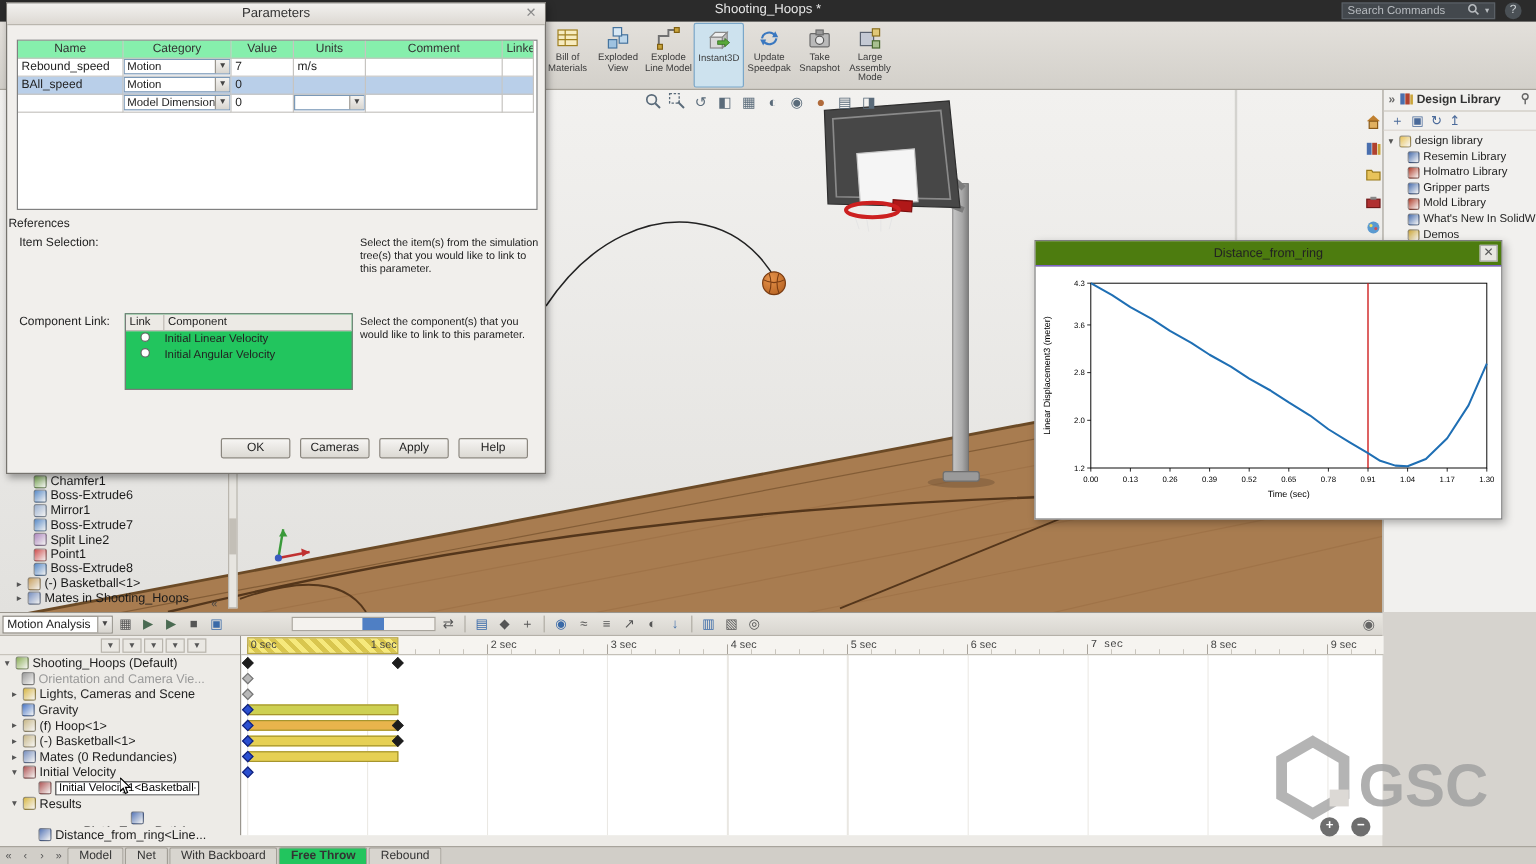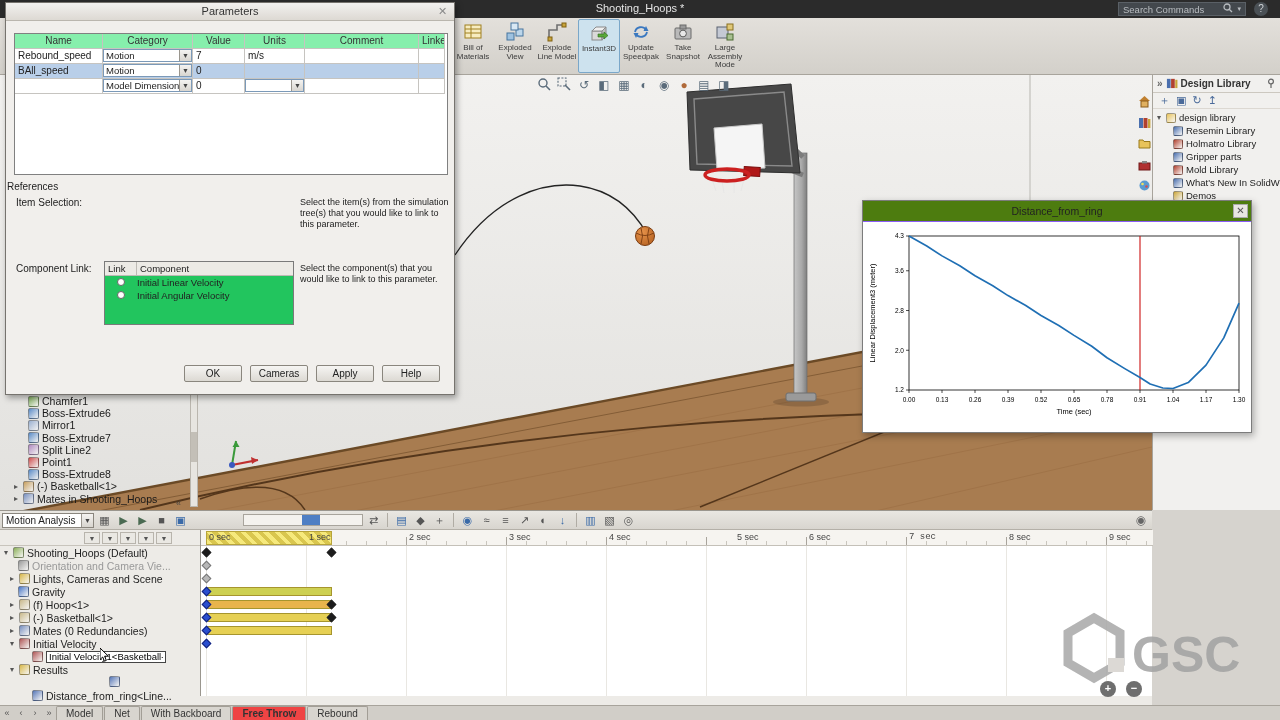--- a/index.html
+++ b/index.html
@@ -111,21 +111,21 @@
   .kdia.black { background:#1c1c1c; }
   .kdia.gray { background:#b8b8b8; border-color:#777; }
   #tscroll { position:absolute; left:0; top:176px; width:952px; height:10px; background:#e4e1db; border-top:1px solid #b4b0a8; }
   #tscroll .arrow { position:absolute; top:0; width:12px; height:9px; font-size:7px; text-align:center; line-height:9px; color:#555; background:#dbd8d1; border:1px solid #aaa69e; }
   #tscroll .thumb { position:absolute; left:14px; top:0; width:905px; height:9px; background:#cfccc5; border:1px solid #a29e96; }
 
   
   #tabsbar { left:0; top:705px; width:1280px; height:15px; background:#d1cec8; border-top:1px solid #a8a49c; display:flex; align-items:flex-end; z-index:6; }
   .tscrollbtn { width:14px; height:13px; font-size:9px; text-align:center; line-height:13px; color:#555; }
   .tab { height:14px; padding:0 9px; font-size:10px; line-height:13px; color:#333; background:#d8d5cf; border:1px solid #a29e96; border-bottom:none; border-radius:2px 2px 0 0; margin-right:1px; }
-  .tab.active { background:#ef4444; font-weight:bold; }
+  .tab.active { background:#22c55e; font-weight:bold; }
 
   
   #watermark { left:1060px; top:610px; width:220px; height:80px; opacity:.85; z-index:3; pointer-events:none; }
   .zoombadge { position:absolute; top:681px; width:16px; height:16px; border-radius:50%; background:#6e6e6e; color:#fff; font-size:11px; font-weight:bold; text-align:center; line-height:15px; z-index:7; }
   #cursor { left:100px; top:648px; z-index:60; }
 </style>
 </head>
 <body>
 
 <div id="screen">
@@ -652,21 +652,21 @@
     </div>
 
     <div id="timeline">
       <div id="ruler">
         <div id="hatch"></div>
         <span class="rlabel" style="left:8px;">0 sec</span>
         <span class="rlabel" style="left:108px;">1 sec</span>
         <span class="rlabel" style="left:208px;">2 sec</span>
         <span class="rlabel" style="left:308px;">3 sec</span>
         <span class="rlabel" style="left:408px;">4 sec</span>
-        <span class="rlabel" style="left:536px;">5 sec</span>
+        <span class="rlabel" style="left:508px;">5 sec</span>
         <span class="rlabel" style="left:608px;">6 sec</span>
         <span class="rlabel" style="left:708px;font-family:Liberation Mono, monospace;">7 sec</span>
         <span class="rlabel" style="left:808px;">8 sec</span>
         <span class="rlabel" style="left:908px;">9 sec</span>
       </div>
 
       <div class="kbar" style="left:5px; top:57px; width:126px; background:#cdd052;"></div>
       <div class="kbar" style="left:5px; top:70px; width:126px; background:#e8b44c;"></div>
       <div class="kbar" style="left:5px; top:83px; width:126px; background:#e6d054;"></div>
       <div class="kbar" style="left:5px; top:96px; width:126px; background:#e6d054;"></div>

